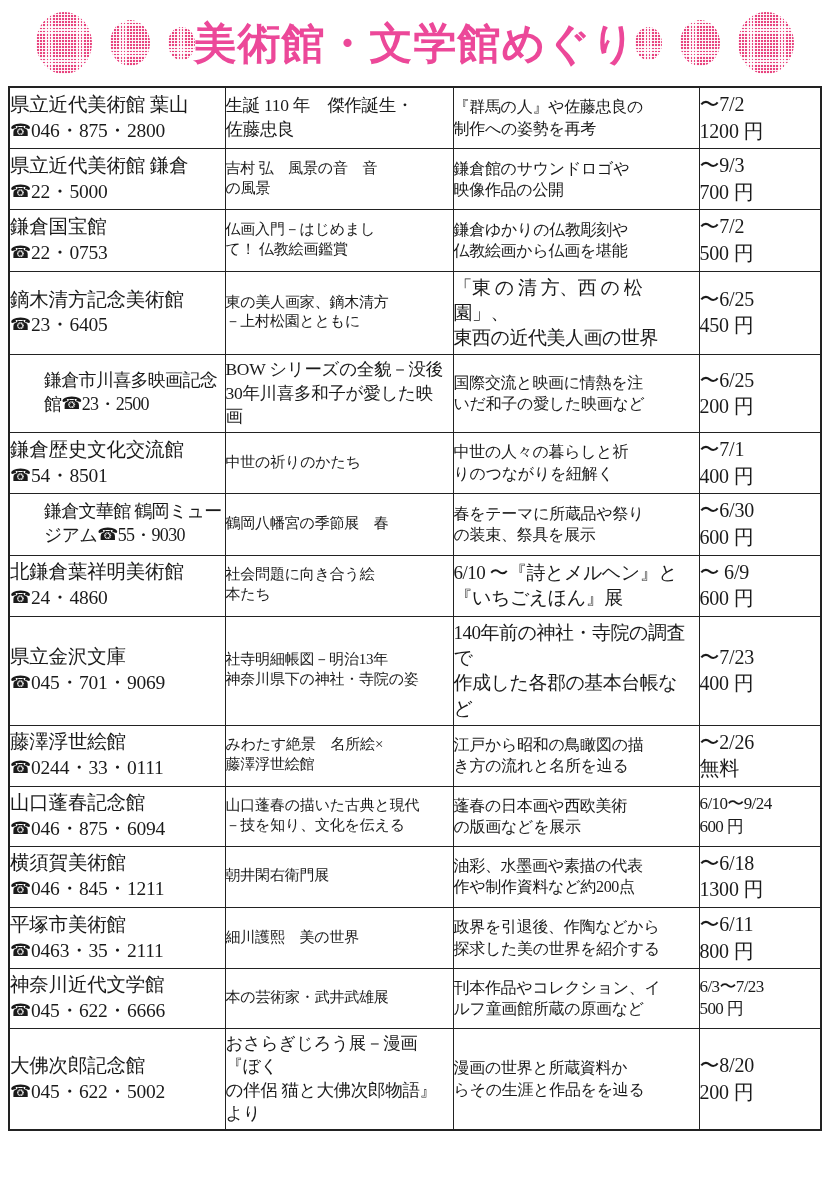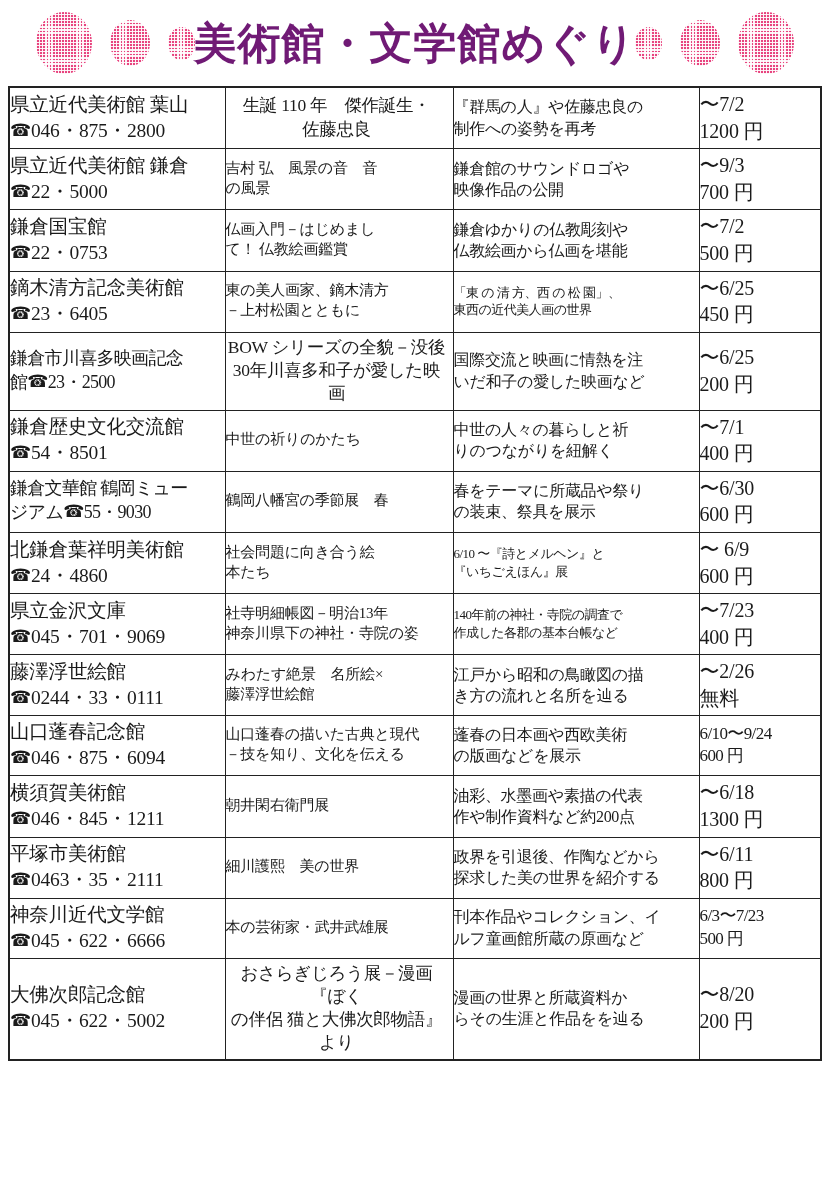--- a/index.html
+++ b/index.html
@@ -43,21 +43,21 @@
   }
   .deco-dot.s-lg { width: 56px; height: 62px; }
   .deco-dot.s-md { width: 40px; height: 46px; }
   .deco-dot.s-sm { width: 27px; height: 33px; }
 
   .title {
     font-family: "DejaVu Serif", "Liberation Serif", serif;
     font-size: 43px;
     font-weight: 700;
     letter-spacing: 1px;
-    color: #701a75;
+    color: #ec4899;
     white-space: nowrap;
     line-height: 1;
     margin: 0;
   }
 
   
   .table-wrap {
     padding: 0 8px;
     box-sizing: border-box;
     width: 830px;
@@ -85,42 +85,42 @@
   .venue-name {
     font-size: 19.5px;
     letter-spacing: -0.2px;
     white-space: nowrap;
   }
   .venue-tel {
     font-size: 19.5px;
     letter-spacing: -0.2px;
     white-space: nowrap;
   }
-  .venue-name.compact, .venue-tel.compact { font-size: 18px; letter-spacing: -0.7px; }
+  .venue-name.compact, .venue-tel.compact { font-size: 18px; letter-spacing: -0.7px; margin-left: 34px; }
 
   .tel-icon {
     font-family: "DejaVu Sans", sans-serif;
     font-size: 17px;
     font-weight: 700;
     margin-right: 0px;
     position: relative;
     top: -1px;
   }
 
   .ex-title {
     font-size: 15px;
     letter-spacing: -0.2px;
   }
-  .ex-title.small { font-size: 17.5px; letter-spacing: -0.3px; text-align: center; }
+  .ex-title.small { font-size: 17.5px; letter-spacing: -0.3px; }
 
   .ex-desc {
     font-size: 16px;
     letter-spacing: -0.3px;
   }
-  .ex-desc.small { font-size: 13px; letter-spacing: -0.5px; }
+  .ex-desc.small { font-size: 19px; letter-spacing: -0.5px; }
 
   .info-period, .info-price {
     font-size: 20px;
     white-space: nowrap;
     letter-spacing: -0.2px;
   }
   .info-period.small, .info-price.small { font-size: 17px; letter-spacing: -0.6px; }
 
   .cell-lines > div { display: block; }
 </style>

